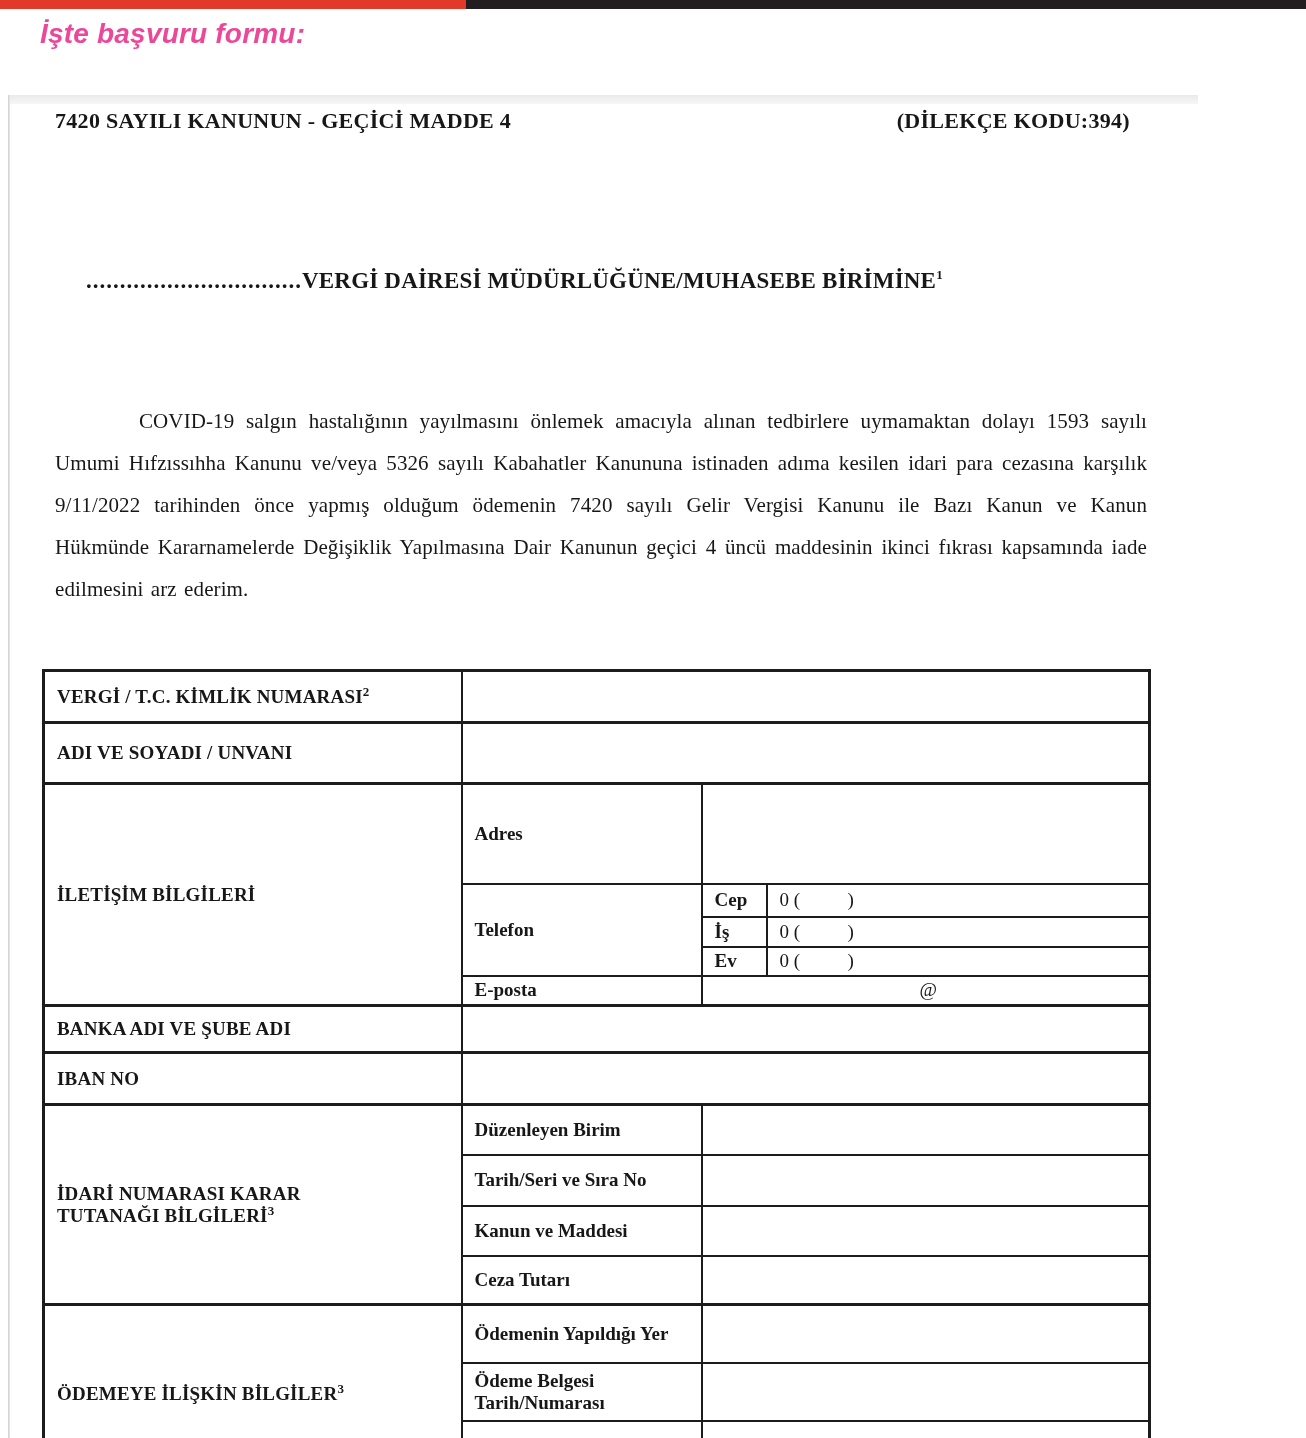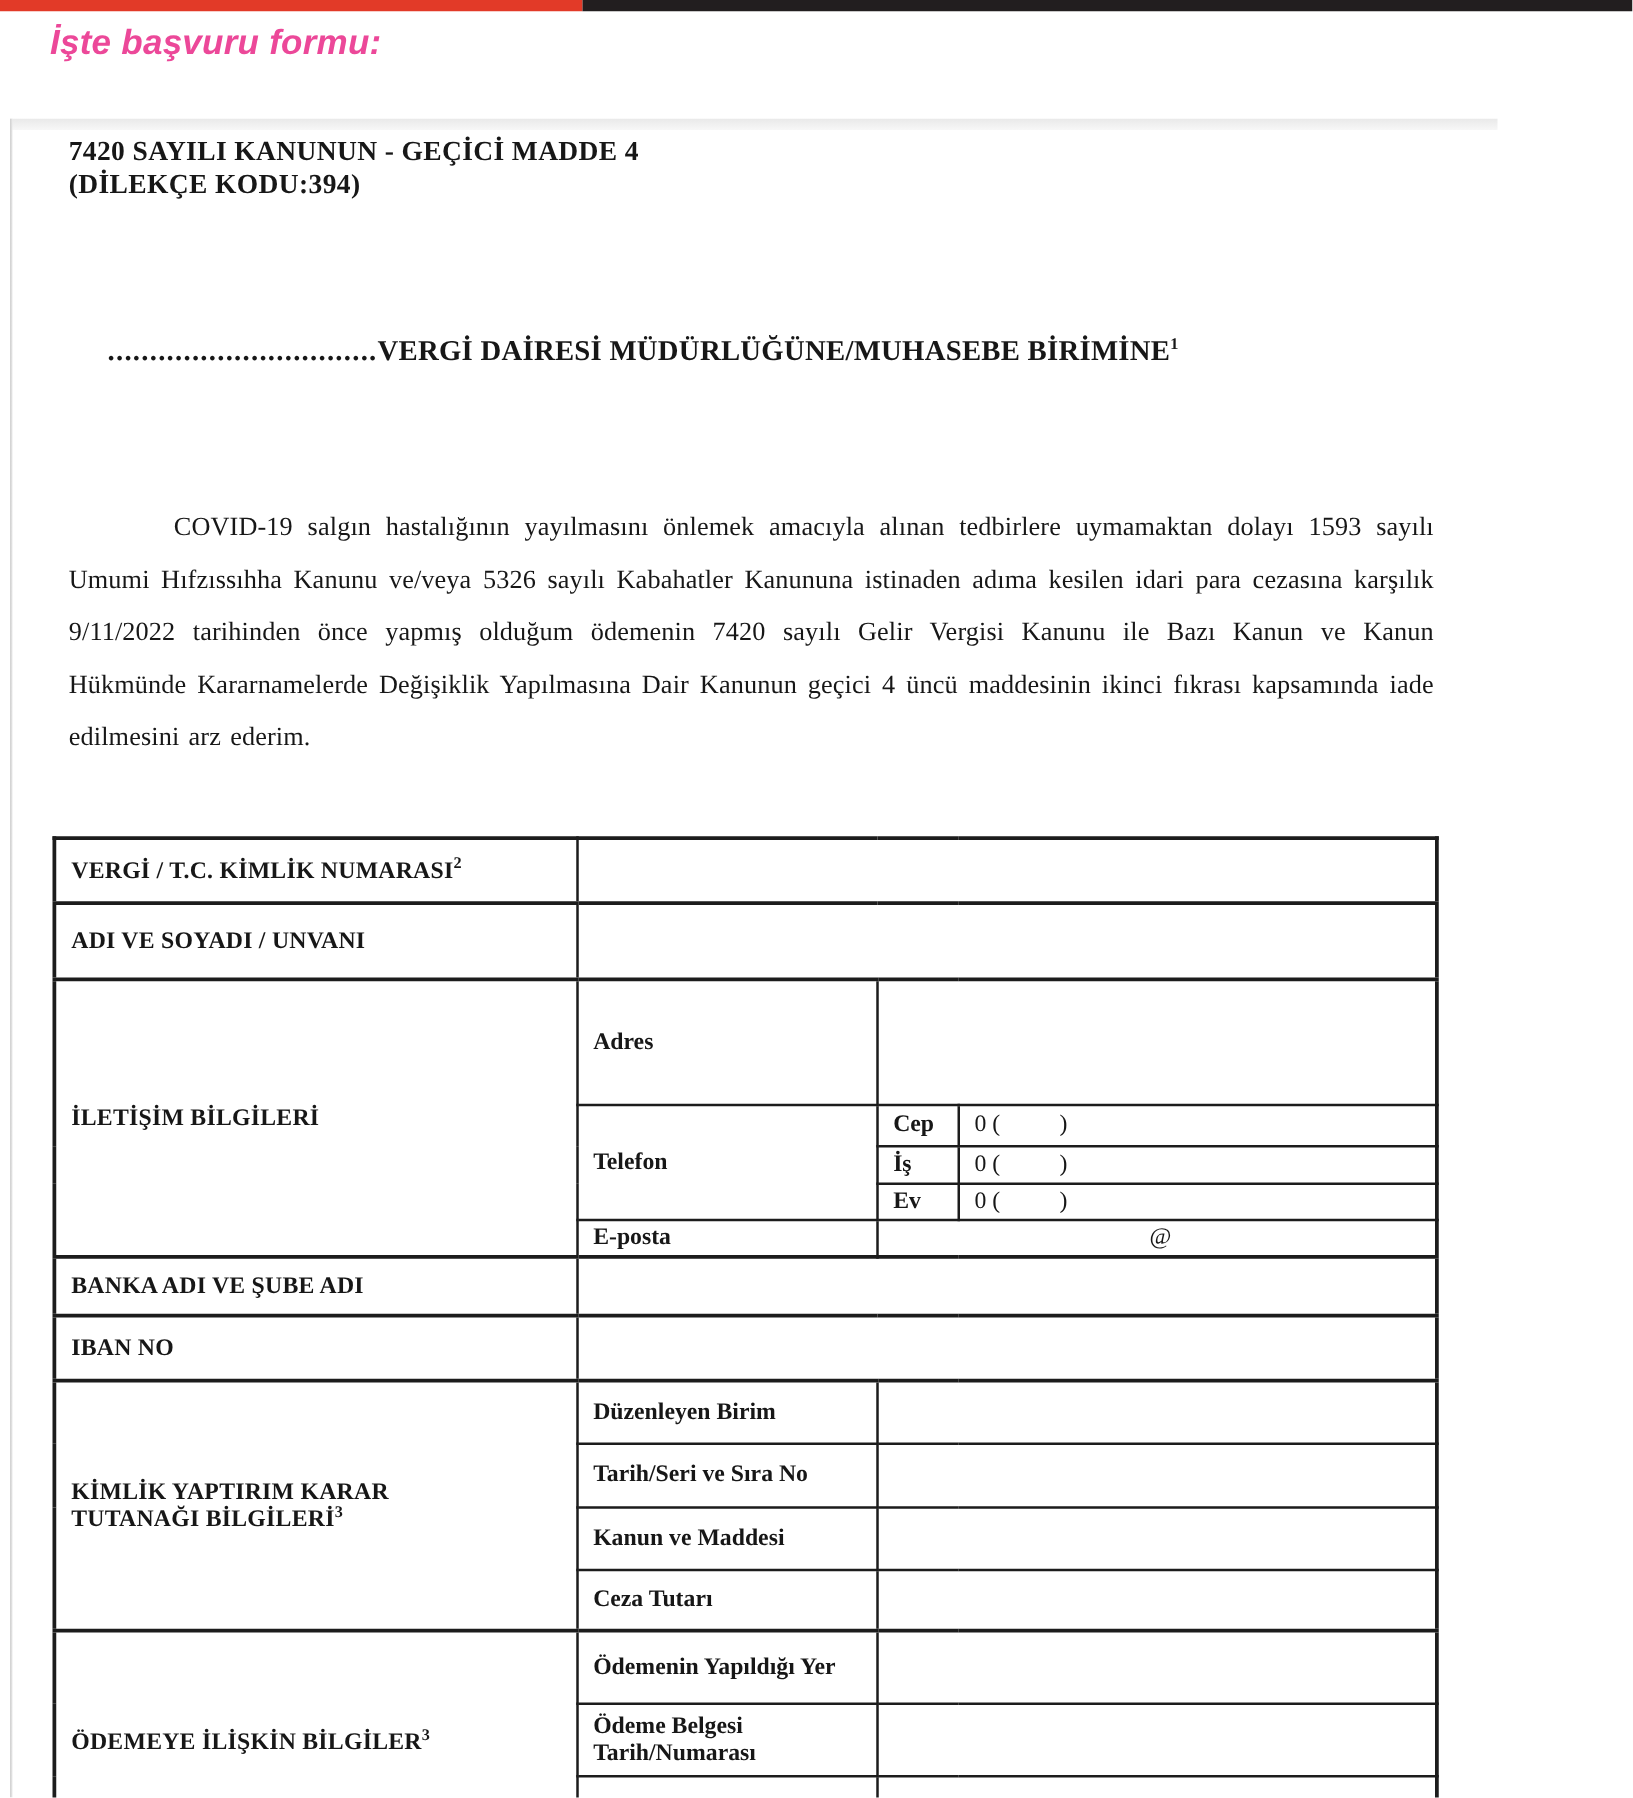--- a/index.html
+++ b/index.html
@@ -32,21 +32,21 @@
   }
   .scan-left-edge{
     position:absolute;left:8px;top:95px;width:2px;height:1343px;
     background:linear-gradient(to right,#cfcfcf,#e9e9e9);
   }
 
   
   .title-row{
     position:absolute;left:55px;top:108px;width:1075px;
     display:flex;justify-content:space-between;align-items:flex-start;
-    font-size:22px;font-weight:bold;letter-spacing:0.3px;flex-direction:column;
+    font-size:22px;font-weight:bold;letter-spacing:0.3px;
   }
 
   
   .addressee{
     position:absolute;left:86px;top:268px;
     font-size:23px;font-weight:bold;letter-spacing:0.2px;white-space:nowrap;
   }
   .addressee .dots{font-weight:bold;letter-spacing:1px;}
   sup.fn{font-size:13px;line-height:0;vertical-align:super;font-weight:bold;}
 
@@ -142,21 +142,21 @@
   </tr>
   <tr style="height:47px" class="sect">
     <td class="lbl">BANKA ADI VE ŞUBE ADI</td>
     <td class="empty" colspan="3"></td>
   </tr>
   <tr style="height:52px" class="sect">
     <td class="lbl">IBAN NO</td>
     <td class="empty" colspan="3"></td>
   </tr>
   <tr style="height:50px" class="sect">
-    <td class="lbl" rowspan="4"><span class="preline">KİMLİK YAPTIRIM KARAR
+    <td class="lbl" rowspan="4"><span class="preline">İDARİ NUMARASI KARAR
 TUTANAĞI BİLGİLERİ</span><sup class="fn">3</sup></td>
     <td class="sub">Düzenleyen Birim</td>
     <td class="empty" colspan="2"></td>
   </tr>
   <tr style="height:51px">
     <td class="sub">Tarih/Seri ve Sıra No</td>
     <td class="empty" colspan="2"></td>
   </tr>
   <tr style="height:50px">
     <td class="sub">Kanun ve Maddesi</td>

